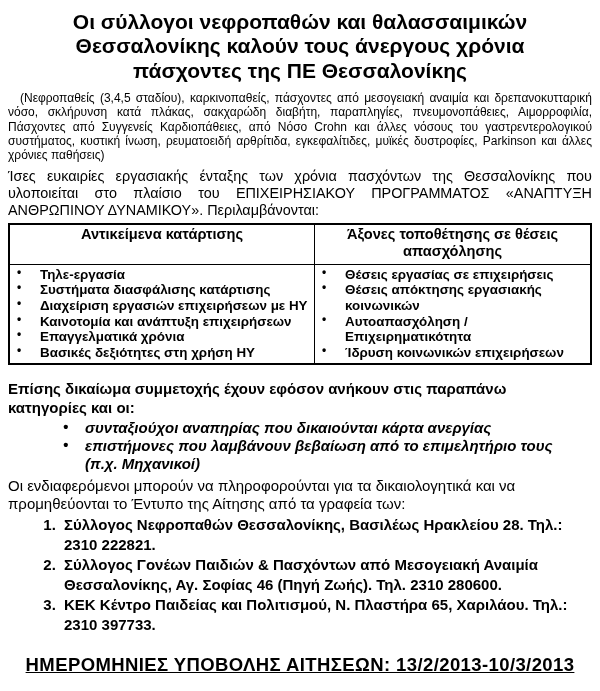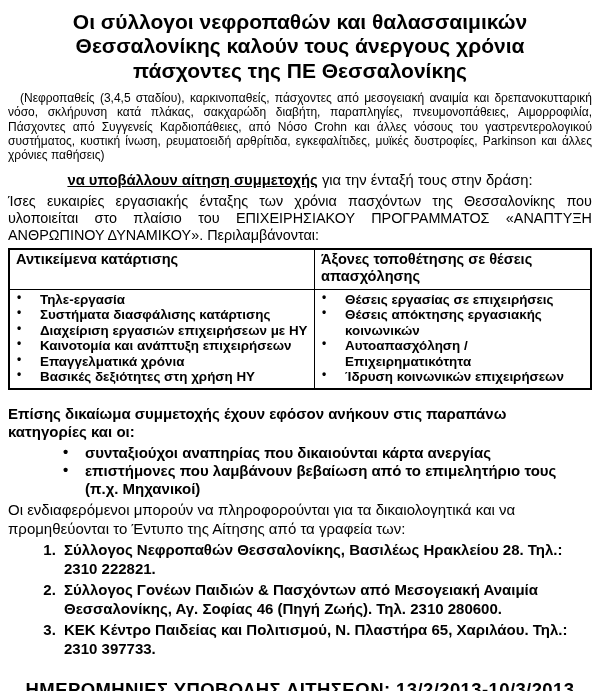--- a/index.html
+++ b/index.html
@@ -68,21 +68,21 @@
     border-collapse: collapse;
     border: 2px solid #000;
   }
   .training-table th, .training-table td {
     border: 1px solid #000;
     vertical-align: top;
   }
   .training-table th {
     font-size: 14.6px;
     font-weight: bold;
-    text-align: left;
+    text-align: center;
     padding: 1px 6px 3px 6px;
     line-height: 1.2;
   }
   .training-table th.col-left { width: 52.5%; }
   .training-table th.col-right { width: 47.5%; }
   .training-table td { padding: 2px 2px 3px 2px; }
   .cell-list {
     margin: 0;
     padding: 0 2px;
     list-style: none;
@@ -111,20 +111,21 @@
     line-height: 1.22;
   }
   .eligibility-list {
     margin: 2px 0 2px 0;
     padding: 0;
     list-style: none;
     font-size: 15px;
     font-weight: bold;
     line-height: 1.22;
     max-width: 560px;
+    font-style: italic;
   }
   .eligibility-list li {
     position: relative;
     padding-left: 77px;
   }
   .eligibility-list li::before {
     content: "\2022";
     position: absolute;
     left: 55px;
     top: -1px;
@@ -168,23 +169,20 @@
 <div class="page">
 
   <h1 class="doc-title">
     <span class="title-line">Οι σύλλογοι νεφροπαθών και θαλασσαιμικών</span>
     <span class="title-line">Θεσσαλονίκης καλούν τους άνεργους χρόνια</span>
     <span class="title-line">πάσχοντες της ΠΕ Θεσσαλονίκης</span>
   </h1>
 
   <p class="intro">(Νεφροπαθείς (3,4,5 σταδίου), καρκινοπαθείς, πάσχοντες από μεσογειακή αναιμία και δρεπανοκυτταρική νόσο, σκλήρυνση κατά πλάκας, σακχαρώδη διαβήτη, παραπληγίες, πνευμονοπάθειες, Αιμορροφιλία, Πάσχοντες από Συγγενείς Καρδιοπάθειες, από Νόσο Crohn και άλλες νόσους του γαστρεντερολογικού συστήματος, κυστική ίνωση, ρευματοειδή αρθρίτιδα, εγκεφαλίτιδες, μυϊκές δυστροφίες, Parkinson και άλλες χρόνιες παθήσεις)</p>
 
-  <p class="cta">
-    <span class="cta-highlight">να υποβάλλουν αίτηση συμμετοχής</span><span> για την ένταξή τους στην δράση:</span>
-  </p>
 
   <p class="program">Ίσες ευκαιρίες εργασιακής ένταξης των χρόνια πασχόντων της Θεσσαλονίκης που υλοποιείται στο πλαίσιο του ΕΠΙΧΕΙΡΗΣΙΑΚΟΥ ΠΡΟΓΡΑΜΜΑΤΟΣ «ΑΝΑΠΤΥΞΗ ΑΝΘΡΩΠΙΝΟΥ ΔΥΝΑΜΙΚΟΥ». Περιλαμβάνονται:</p>
 
   <table class="training-table">
     <thead>
       <tr>
         <th class="col-left">Αντικείμενα  κατάρτισης</th>
         <th class="col-right">Άξονες τοποθέτησης σε θέσεις απασχόλησης</th>
       </tr>
     </thead>

